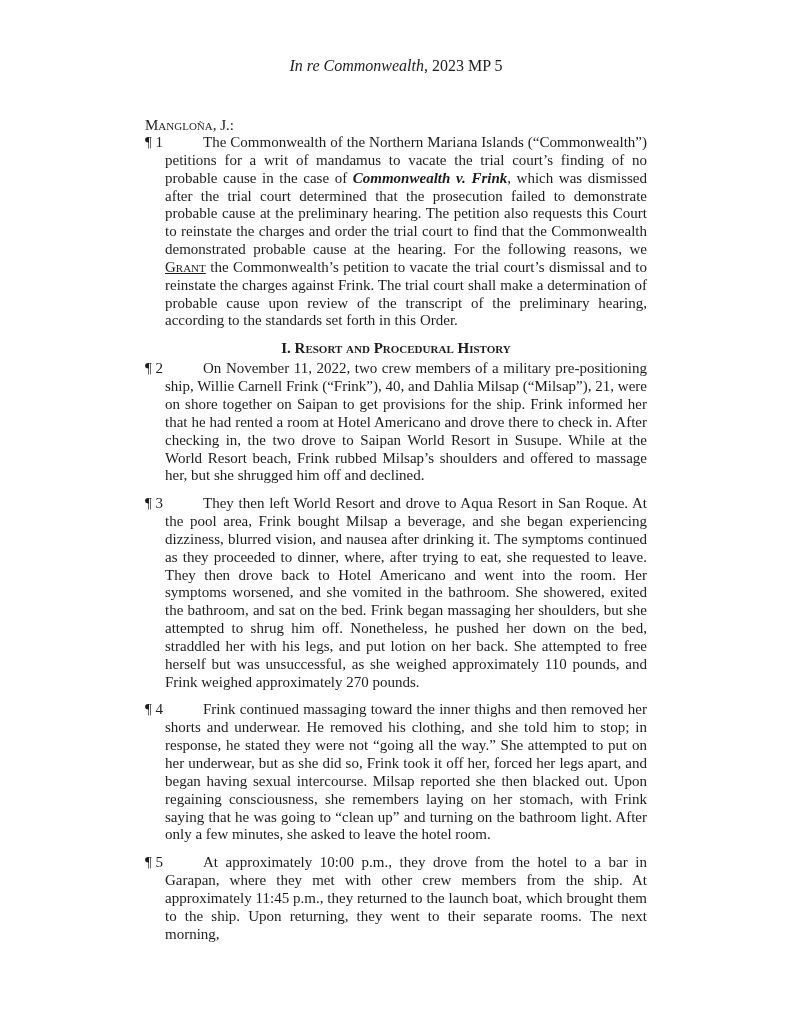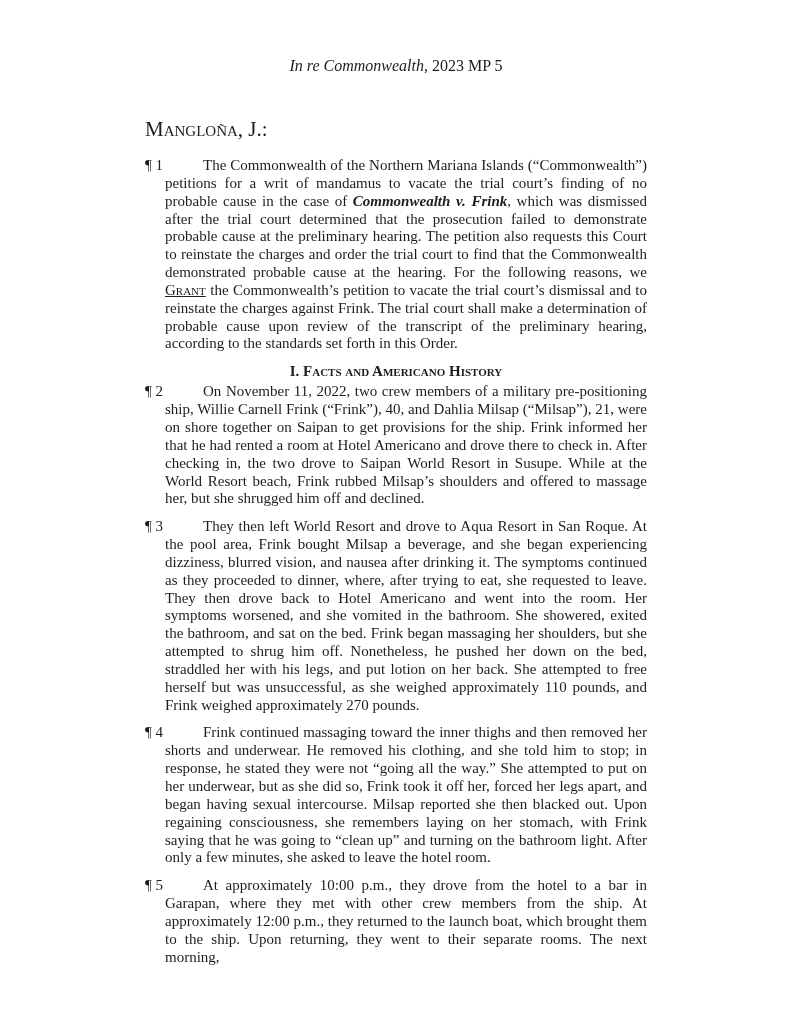--- a/index.html
+++ b/index.html
@@ -20,22 +20,21 @@
   }
   .running-head {
     text-align: center;
     font-size: 16px;
     margin-bottom: 42px;
     white-space: nowrap;
   }
   .running-head .case-name { font-style: italic; }
   .author-line {
     font-variant: small-caps;
-    font-size: 21px;
-    margin-bottom: 15px;
+    font-size: 15px;
   }
   .para {
     position: relative;
     padding-left: 20px;
     text-indent: 38px;
     text-align: justify;
     font-size: 15px;
     line-height: 1.19;
     margin: 0 0 10px 0;
   }
@@ -60,23 +59,23 @@
 <body>
 
 <div class="page">
 
   <div class="running-head"><span class="case-name">In re Commonwealth</span><span>, 2023 MP 5</span></div>
 
   <div class="author-line">Mangloña, J.:</div>
 
   <div class="para"><span class="marker">¶ 1</span><span>The Commonwealth of the Northern Mariana Islands (“Commonwealth”) petitions for a writ of mandamus to vacate the trial court’s finding of no probable cause in the case of </span><span class="seg-italic">Commonwealth v. Frink</span><span>, which was dismissed after the trial court determined that the prosecution failed to demonstrate probable cause at the preliminary hearing. The petition also requests this Court to reinstate the charges and order the trial court to find that the Commonwealth demonstrated probable cause at the hearing. For the following reasons, we </span><span class="seg-smallcaps">Grant</span><span> the Commonwealth’s petition to vacate the trial court’s dismissal and to reinstate the charges against Frink. The trial court shall make a determination of probable cause upon review of the transcript of the preliminary hearing, according to the standards set forth in this Order.</span></div>
 
-  <div class="section-heading">I. Facts and Americano History</div>
+  <div class="section-heading">I. Resort and Procedural History</div>
 
   <div class="para"><span class="marker">¶ 2</span><span>On November 11, 2022, two crew members of a military pre-positioning ship, Willie Carnell Frink (“Frink”), 40, and Dahlia Milsap (“Milsap”), 21, were on shore together on Saipan to get provisions for the ship. Frink informed her that he had rented a room at Hotel Americano and drove there to check in. After checking in, the two drove to Saipan World Resort in Susupe. While at the World Resort beach, Frink rubbed Milsap’s shoulders and offered to massage her, but she shrugged him off and declined.</span></div>
 
   <div class="para"><span class="marker">¶ 3</span><span>They then left World Resort and drove to Aqua Resort in San Roque. At the pool area, Frink bought Milsap a beverage, and she began experiencing dizziness, blurred vision, and nausea after drinking it. The symptoms continued as they proceeded to dinner, where, after trying to eat, she requested to leave. They then drove back to Hotel Americano and went into the room. Her symptoms worsened, and she vomited in the bathroom. She showered, exited the bathroom, and sat on the bed. Frink began massaging her shoulders, but she attempted to shrug him off. Nonetheless, he pushed her down on the bed, straddled her with his legs, and put lotion on her back. She attempted to free herself but was unsuccessful, as she weighed approximately 110 pounds, and Frink weighed approximately 270 pounds.</span></div>
 
   <div class="para"><span class="marker">¶ 4</span><span>Frink continued massaging toward the inner thighs and then removed her shorts and underwear. He removed his clothing, and she told him to stop; in response, he stated they were not “going all the way.” She attempted to put on her underwear, but as she did so, Frink took it off her, forced her legs apart, and began having sexual intercourse. Milsap reported she then blacked out. Upon regaining consciousness, she remembers laying on her stomach, with Frink saying that he was going to “clean up” and turning on the bathroom light. After only a few minutes, she asked to leave the hotel room.</span></div>
 
-  <div class="para continues"><span class="marker">¶ 5</span><span>At approximately 10:00 p.m., they drove from the hotel to a bar in Garapan, where they met with other crew members from the ship. At approximately 12:00 p.m., they returned to the launch boat, which brought them to the ship. Upon returning, they went to their separate rooms. The next morning,</span></div>
+  <div class="para continues"><span class="marker">¶ 5</span><span>At approximately 10:00 p.m., they drove from the hotel to a bar in Garapan, where they met with other crew members from the ship. At approximately 11:45 p.m., they returned to the launch boat, which brought them to the ship. Upon returning, they went to their separate rooms. The next morning,</span></div>
 
 </div>
 
 </body></html>

